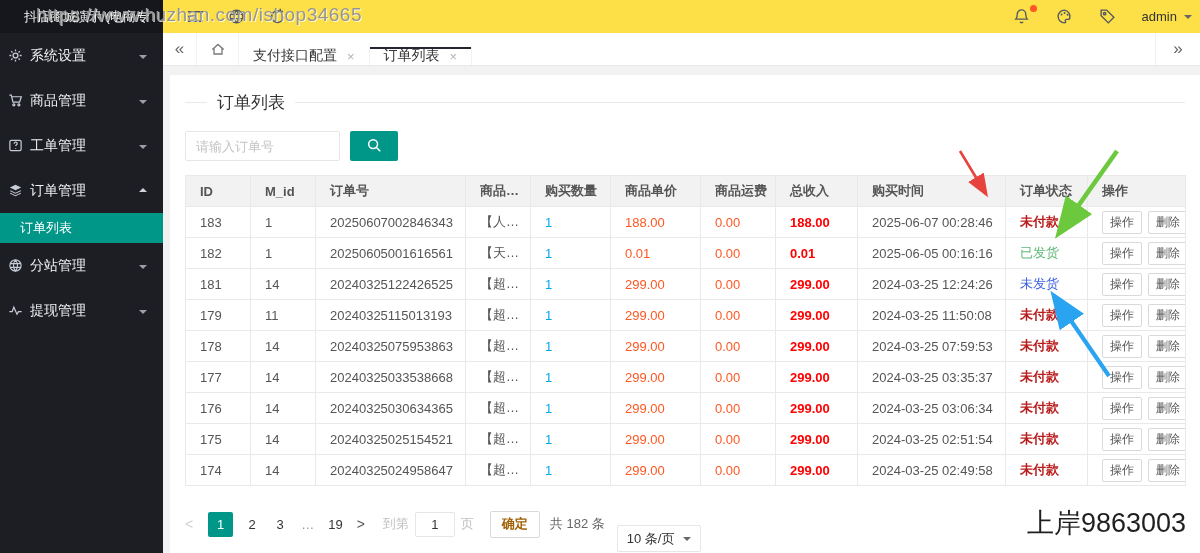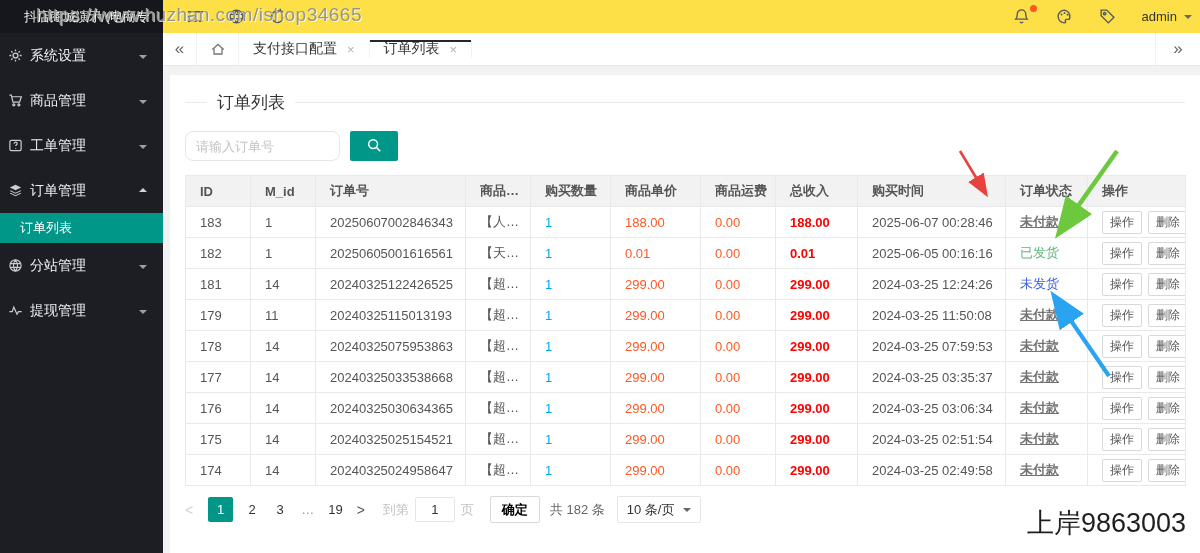--- a/index.html
+++ b/index.html
@@ -40,48 +40,48 @@
   .tab { padding:0 14px; display:flex; align-items:center; font-size:14px; color:#333; border-right:1px solid #f2f2f2; position:relative; cursor:pointer; }
   .tab.active::before { content:""; position:absolute; left:0; top:0; right:0; height:2px; background:#23262e; }
   .tab .x { color:#b3b3b3; font-size:13px; margin-left:10px; }
   .tab-expand { margin-left:auto; width:45px; border-left:1px solid #f0f0f0; display:flex; align-items:center; justify-content:center; color:#666; font-size:17px; cursor:pointer; }
   
   .card { position:absolute; left:170px; top:75px; width:1030px; height:478px; background:#fff; overflow:hidden; z-index:3; }
   .legend { display:flex; align-items:center; margin:16px 15px 0; color:#333; font-size:17px; }
   .legend::before { content:""; width:22px; height:1px; background:#e9e9e9; margin-right:10px; }
   .legend::after { content:""; flex:1; height:1px; background:#e9e9e9; margin-left:10px; }
   .search-row { margin:17px 15px 0; display:flex; align-items:center; }
-  .search-input { width:155px; height:30px; border:1px solid #e6e6e6; border-radius:8px; padding:5px 10px; font-size:13px; color:#333; outline:none; }
+  .search-input { width:155px; height:30px; border:1px solid #e6e6e6; border-radius:2px; padding:5px 10px; font-size:13px; color:#333; outline:none; }
   .search-input::placeholder { color:#c4c4c4; }
   .search-btn { width:48px; height:30px; background:#009688; border:none; border-radius:2px; margin-left:10px; display:flex; align-items:center; justify-content:center; cursor:pointer; }
   .search-btn svg { width:16px; height:16px; }
   
   table { margin:14px 15px 0; border-collapse:collapse; width:1000px; table-layout:fixed; }
   th,td { border:1px solid #e9e9e9; padding:0 14px; height:31px; text-align:left; font-weight:400; overflow:hidden; white-space:nowrap; font-size:13px; }
   th { background:#f2f2f2; color:#555;font-weight:bold; }
   td { color:#555; }
   .c-qty { color:#01aaed; }
   .c-price,.c-ship { color:#ff5722; }
   .c-total { color:#ff0000; font-weight:700; }
-  .st-unpaid { color:#737373; font-weight:700;text-decoration:underline; }
+  .st-unpaid { color:#b91c1c; font-weight:700; }
   .st-shipped { color:#5fb878; }
   .st-unshipped { color:#3f63e0; }
   .btn-mini { display:inline-block; border:1px solid #d9d9d9; background:#fff; color:#555; font-size:12px; padding:2px 7px; border-radius:2px; margin-right:6px; cursor:pointer; font-family:inherit; }
   
   .pager { margin:10px 15px 0; display:flex; align-items:center; font-size:13px; color:#333; }
   .pg-prev { color:#d2d2d2; margin-right:10px; font-size:14px; }
   .pg-num { margin:0 7px; color:#333; cursor:pointer; min-width:14px; text-align:center; }
   .pg-num.active { background:#009688; color:#fff; width:25px; height:25px; line-height:25px; border-radius:2px; cursor:default; margin:0 5px; }
   .pg-ellipsis { color:#999; margin:0 7px; }
   .pg-next { margin:0 12px 0 7px; color:#555; cursor:pointer; font-size:14px; }
   .pg-dim { color:#c2c2c2; margin:0 6px; }
   .goto-input { width:40px; height:25px; border:1px solid #e6e6e6; border-radius:2px; text-align:center; font-size:13px; color:#333; outline:none; }
-  .confirm-btn { height:27px; padding:0 11px; background:#fff; border:1px solid #d9d9d9; border-radius:2px; font-weight:700; color:#000000; margin:0 10px; font-size:13px; cursor:pointer; font-family:inherit; }
+  .confirm-btn { height:27px; padding:0 11px; background:#fff; border:1px solid #d9d9d9; border-radius:2px; font-weight:700; color:#a16207; margin:0 10px; font-size:13px; cursor:pointer; font-family:inherit; }
   .total { color:#666; margin-right:12px; }
-  .size-select { height:27px; border:1px solid #e6e6e6; border-radius:2px; display:flex; align-items:center; padding:0 9px; color:#333; cursor:pointer; }
+  .size-select { height:27px; border:1px solid #e6e6e6; border-radius:2px; display:flex; align-items:center; padding:0 9px; color:#333; cursor:pointer;margin-top:29px; }
   .sel-caret { width:0; height:0; border:4px solid transparent; border-top-color:#666; margin:4px 0 0 9px; }
   
   .arrows { position:absolute; left:0; top:0; width:1200px; height:553px; z-index:40; pointer-events:none; }
   .wm-top { position:absolute; left:36px; top:4px; z-index:50; font-family:Liberation Sans, sans-serif; font-size:19px; letter-spacing:.5px; color:#949494; text-shadow:1px 1px 0 rgba(255,255,255,.75); pointer-events:none; white-space:nowrap; }
   .wm-bottom { position:absolute; right:14px; bottom:12px; z-index:50; font-size:27px; color:#1f1f1f; pointer-events:none; }
 </style>
 </head>
 <body>
 
 <div class="sidebar">
@@ -196,21 +196,21 @@
   </div>
 </div>
 
 <div class="tabbar">
   <span class="tab-ctl">«</span>
   <span class="tab-home" id="ic-home">
       <svg viewBox="0 0 16 16" fill="none" stroke="currentColor" stroke-width="1.3">
         <path d="M2.3 8.4 8 3.4l5.7 5M4 7.4V13h8V7.4"></path>
       </svg>
     </span>
-  <span id="tabs-holder" style="display:flex;align-items:center;">
+  <span id="tabs-holder" style="display:flex;align-items:flex-end;">
       <span class="tab">
         <span>支付接口配置</span>
         <span class="x">×</span>
       </span>
       <span class="tab active">
         <span>订单列表</span>
         <span class="x">×</span>
       </span>
     </span>
   <span class="tab-expand">»</span>

